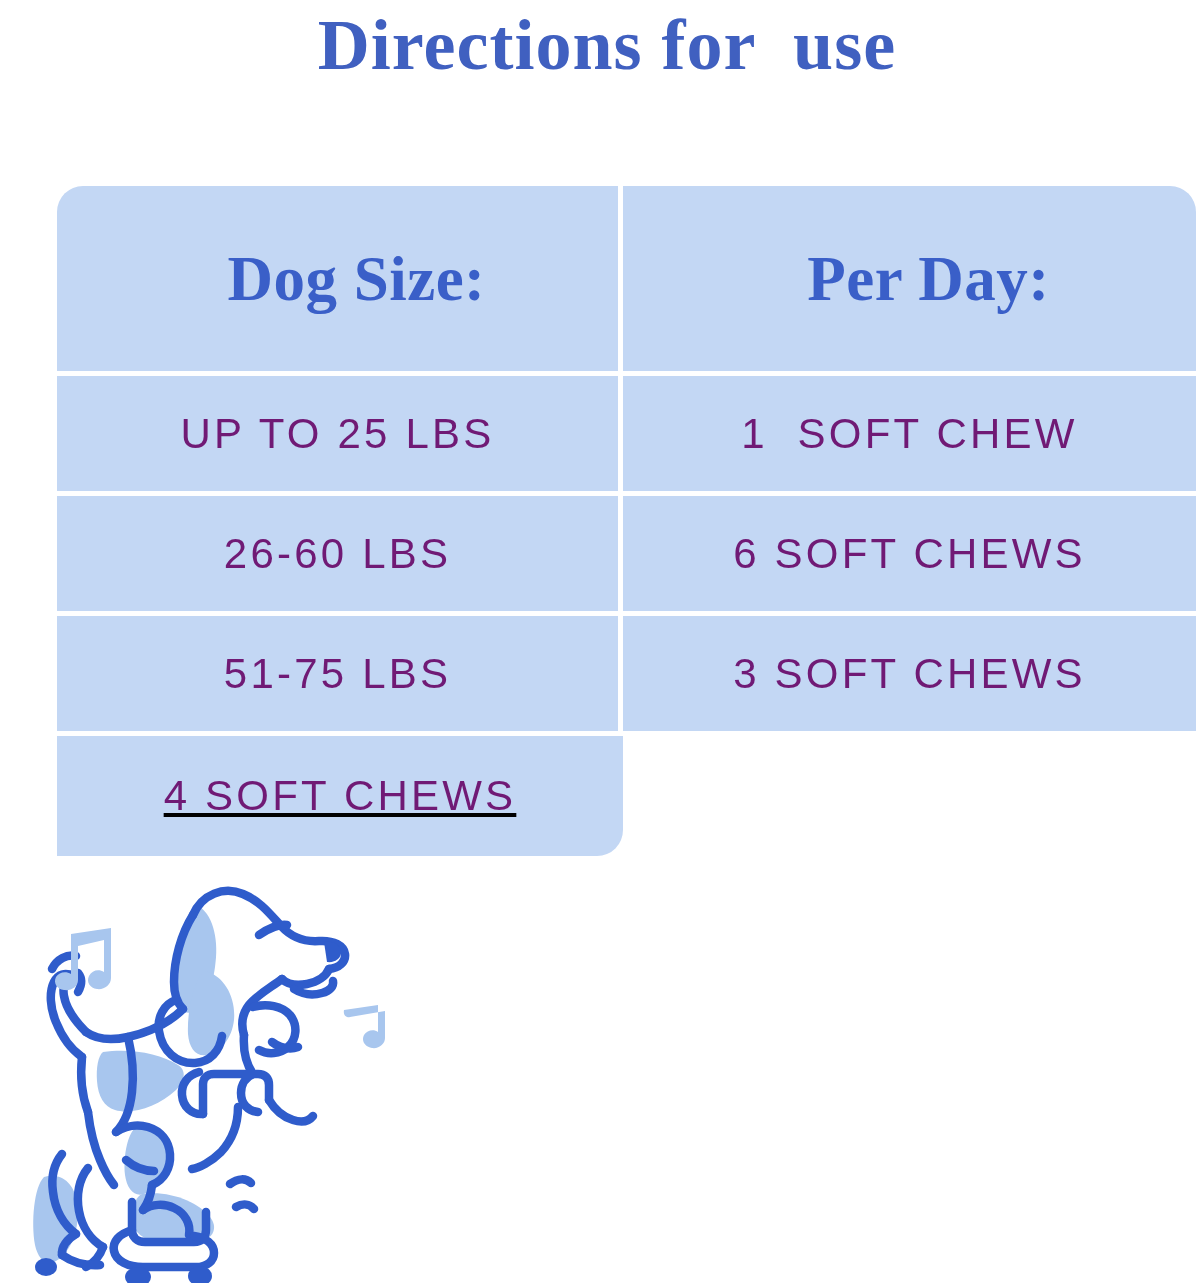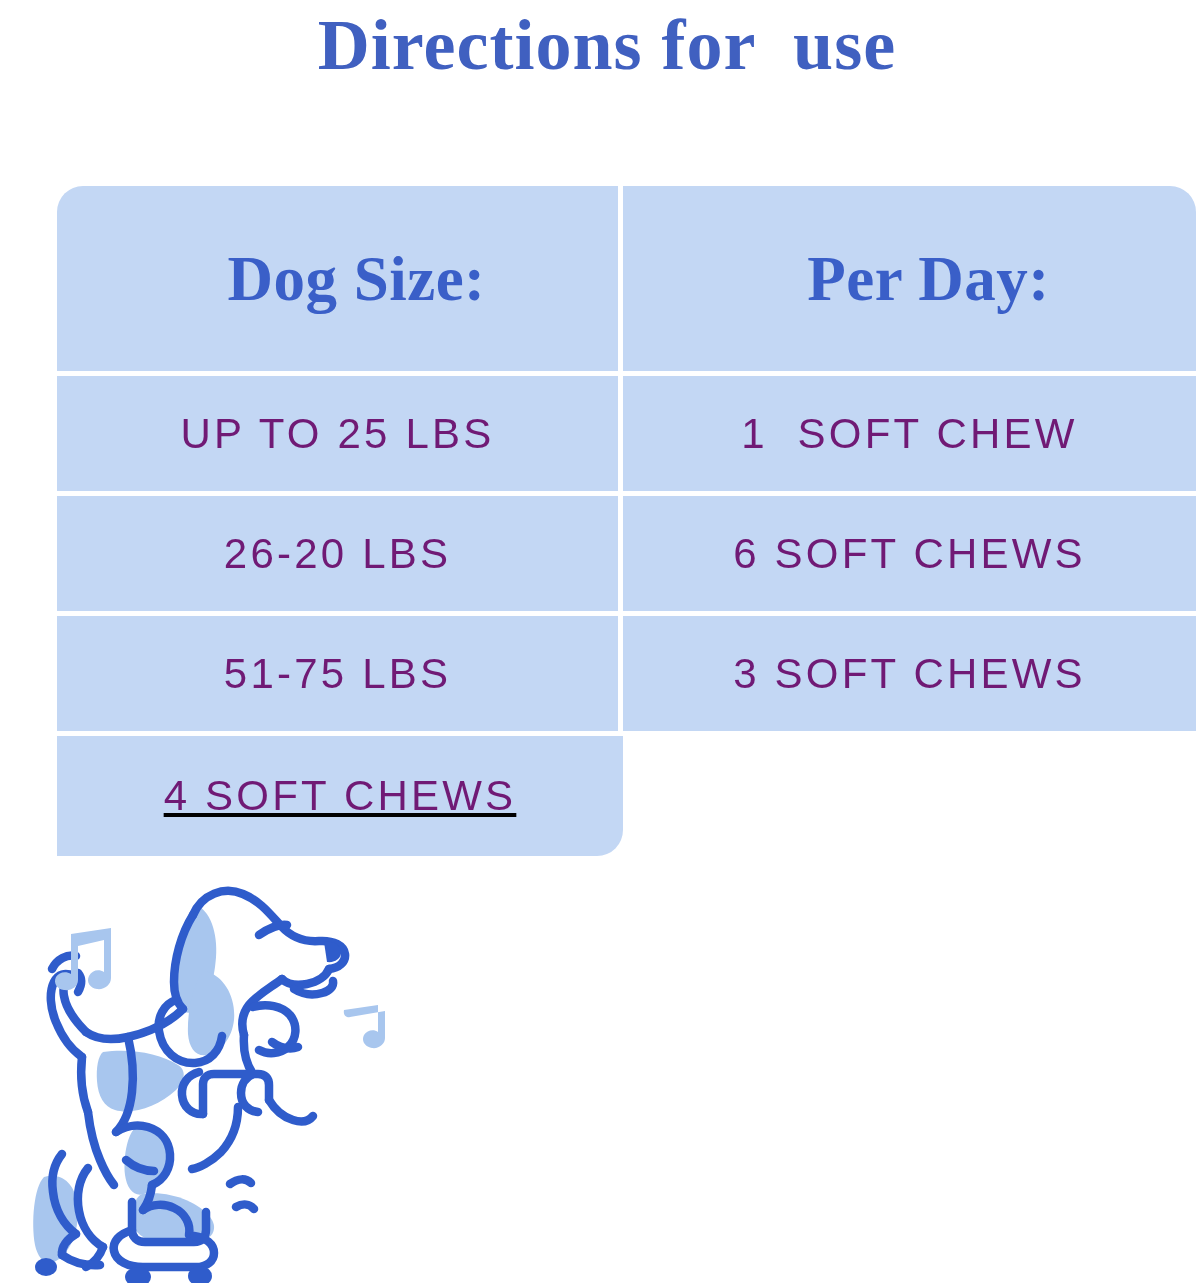--- a/index.html
+++ b/index.html
@@ -122,21 +122,21 @@
     </div>
 
     <div class="cell">
       <span class="body-text">UP TO 25 LBS</span>
     </div>
     <div class="cell col-right">
       <span class="body-text">1  SOFT CHEW</span>
     </div>
 
     <div class="cell">
-      <span class="body-text">26-20 LBS</span>
+      <span class="body-text">26-60 LBS</span>
     </div>
     <div class="cell col-right">
       <span class="body-text">6 SOFT CHEWS</span>
     </div>
 
     <div class="cell">
       <span class="body-text">51-75 LBS</span>
     </div>
     <div class="cell col-right">
       <span class="body-text">3 SOFT CHEWS</span>

